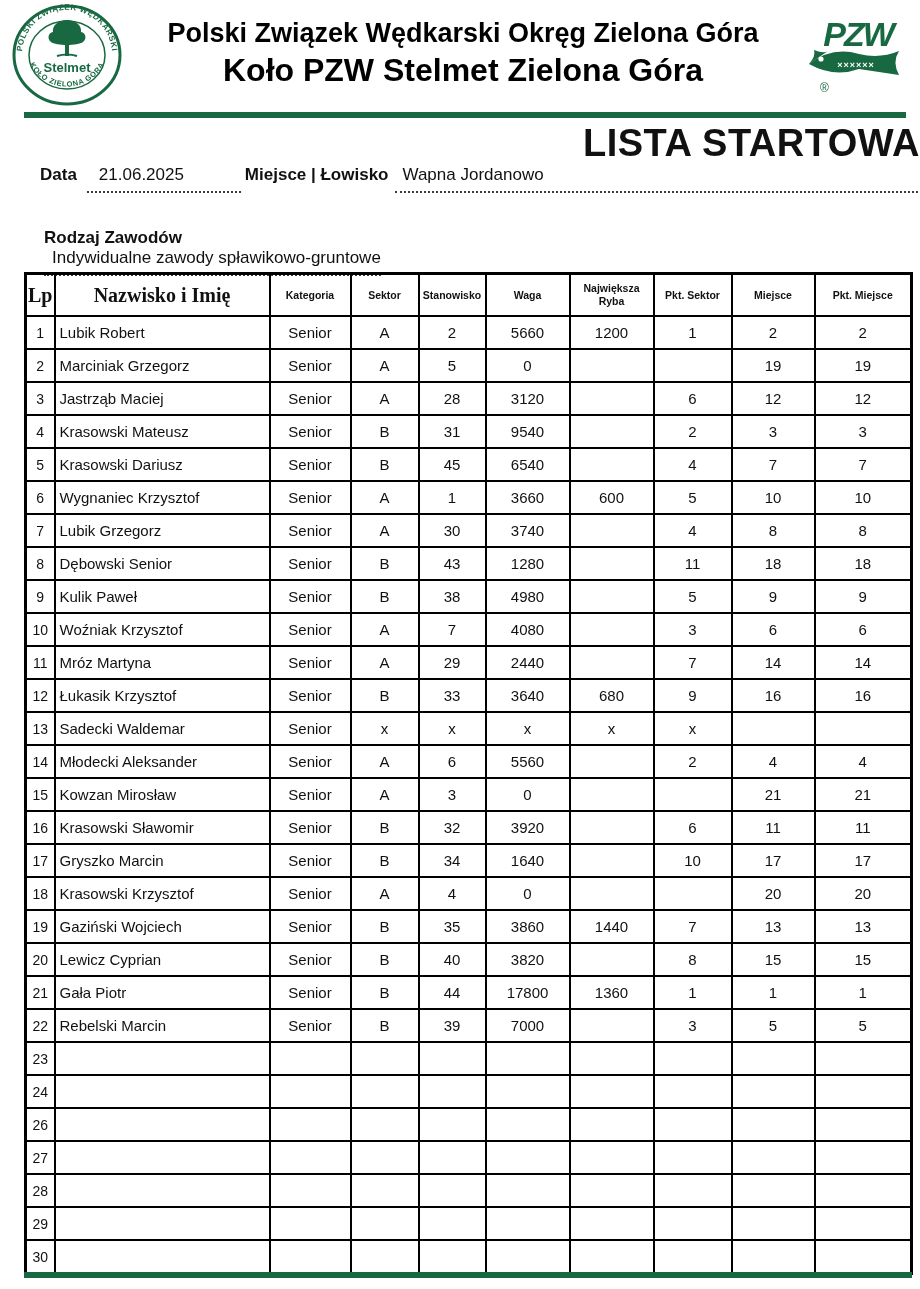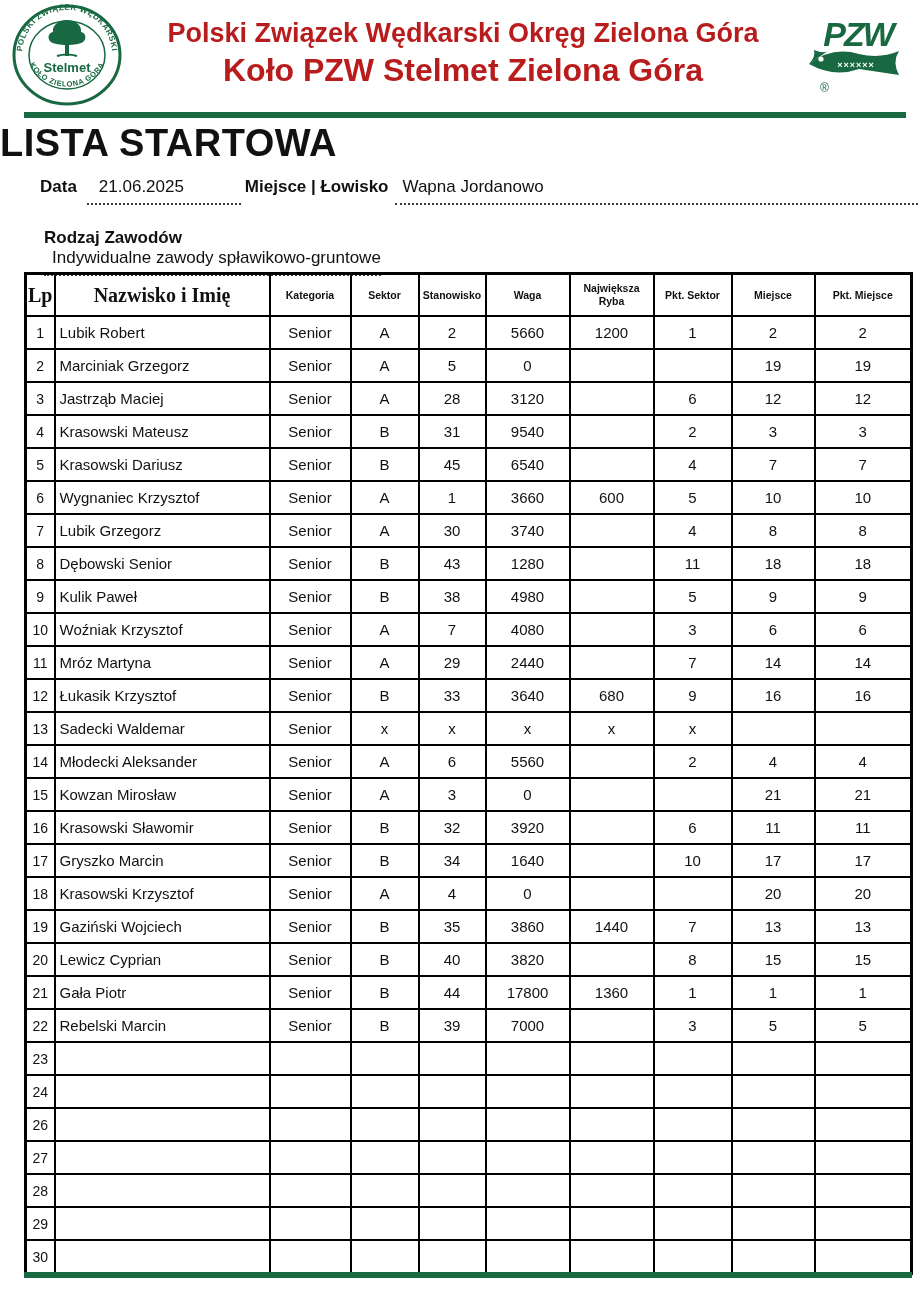--- a/index.html
+++ b/index.html
@@ -5,33 +5,33 @@
   html,body { margin:0; padding:0; background:#fff; }
   .page {
     position:relative; width:920px; height:1289px; background:#ffffff;
     font-family:"Liberation Sans", sans-serif; color:#111; overflow:hidden;
   }
   
   .header { position:absolute; top:6px; left:12px; width:896px; height:102px;
             display:flex; align-items:center; }
   .logo-left { width:110px; flex:0 0 auto; }
   .logo-right { width:104px; flex:0 0 auto; }
-  .org { flex:1 1 auto; text-align:center; color:#b91c1c; padding:0 4px 8px 4px; }
+  .org { flex:1 1 auto; text-align:center; color:#000000; padding:0 4px 8px 4px; }
   .org-line1 { font-size:27px; font-weight:bold; line-height:1.25; }
   .org-line2 { font-size:32px; font-weight:bold; line-height:1.2; }
 
   .bar { position:absolute; left:24px; height:6px; background:#186941; }
   .bar-top { top:112px; width:882px; }
   .bar-bottom { top:1272px; width:888px; }
 
   
-  .doc-title { position:absolute; top:122px; left:0; width:920px; text-align:left;
+  .doc-title { position:absolute; top:122px; left:0; width:920px; text-align:right;
                font-size:38px; font-weight:bold; letter-spacing:.5px; }
   .meta-row { position:absolute; left:24px; width:894px; display:flex; align-items:baseline; }
-  .meta-1 { top:177px; }
+  .meta-1 { top:165px; }
   .meta-2 { top:228px;flex-direction:column; }
   .meta-label { font-size:17px; font-weight:bold; margin-left:16px; white-space:nowrap; }
   .dotted { border-bottom:2px dotted #3a3a3a; padding-bottom:6px; font-size:17px; }
   .val-date { width:142px; margin-left:10px; padding-left:12px; }
   .lbl-place { margin-left:4px; }
   .val-place { flex:1 1 auto; margin-left:6px; padding-left:8px; }
   .val-type { flex:1 1 auto; margin-left:20px; padding-left:8px;text-align:right; }
 
   
   .table-wrap { position:absolute; top:272px; left:24px; }

